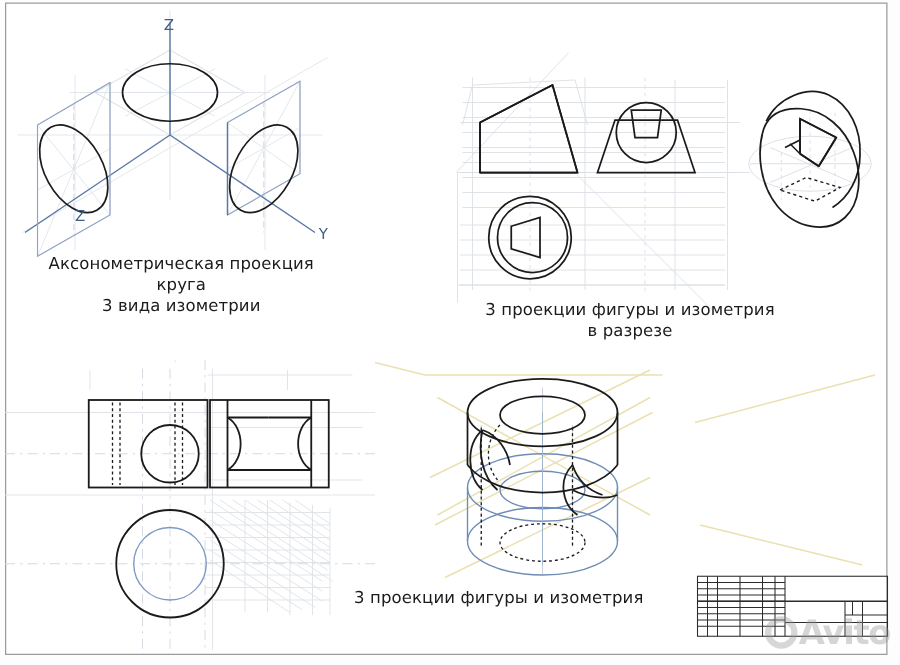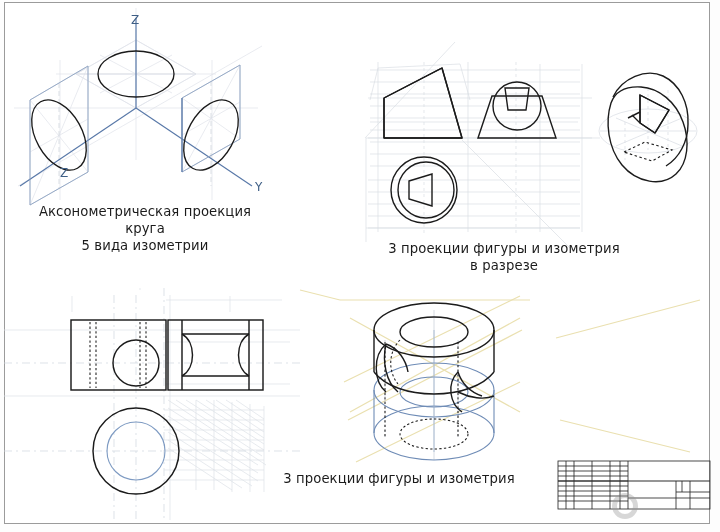--- a/index.html
+++ b/index.html
@@ -306,25 +306,26 @@
       <line x1="690" y1="481" x2="690" y2="509"></line>
       <line x1="676" y1="492" x2="710" y2="492"></line>
       <line x1="676" y1="498" x2="710" y2="498"></line>
       <line x1="682" y1="481" x2="682" y2="492"></line>
       <line x1="628" y1="498" x2="676" y2="498"></line>
     </g>
   </svg>
 
   <div class="cap" id="cap1">Аксонометрическая проекция
 круга
-5 вида изометрии</div>
+3 вида изометрии</div>
   <div class="cap" id="cap2">3 проекции фигуры и изометрия
 в разрезе</div>
   <div class="cap" id="cap3">3 проекции фигуры и изометрия</div>
 
   <span class="axlbl" style="left:131px;top:13px;">Z</span>
   <span class="axlbl" style="left:60px;top:166px;">Z</span>
   <span class="axlbl" style="left:255px;top:180px;">Y</span>
 
   <div id="wm">
     <span id="wmring"></span>
+    <span id="wmtxt">Avito</span>
   </div>
 </div>
 
 </body></html>

